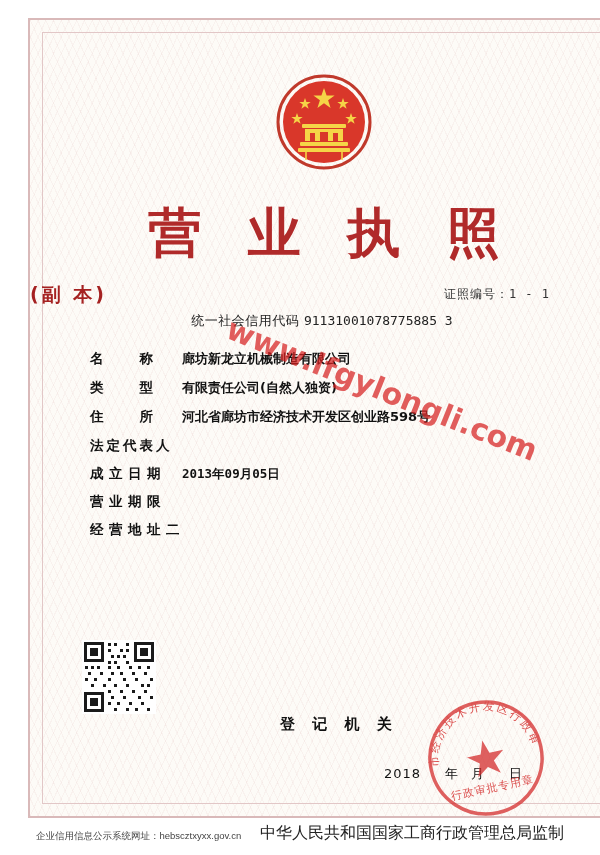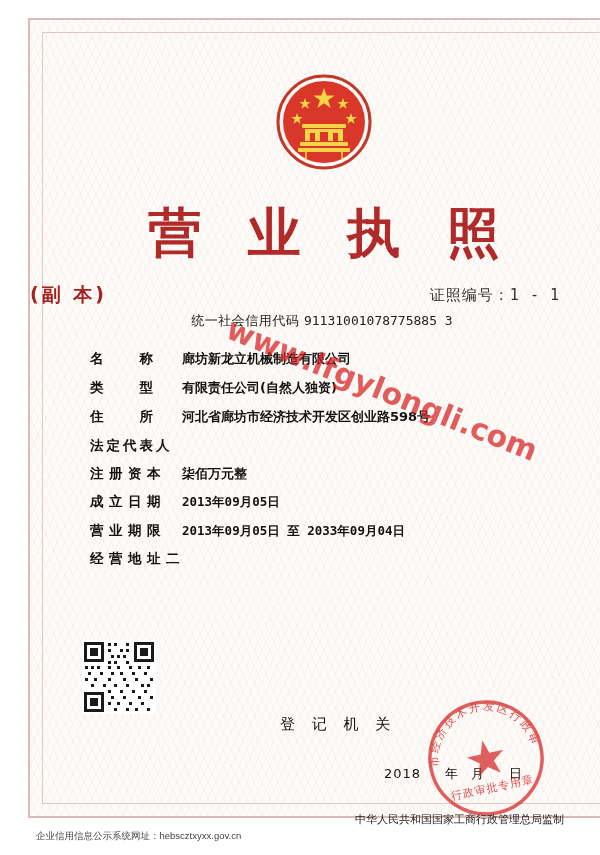--- a/index.html
+++ b/index.html
@@ -50,22 +50,22 @@
   }
   .subtitle{
     position:absolute;left:0;right:0;top:262px;
     text-align:left;
     font-size:19px;
     font-weight:bold;
     color:#a52121;
     letter-spacing:3px;
   }
   .cert-no{
-    position:absolute;right:58px;top:266px;
-    font-size:15px;color:#333;
+    position:absolute;right:68px;top:266px;
+    font-size:12px;color:#333;
     letter-spacing:1px;
     font-family:"DejaVu Sans Mono","Liberation Mono",monospace;
   }
   .credit-code{
     position:absolute;left:0;right:4px;top:292px;
     text-align:center;
     font-size:13px;color:#222;
     letter-spacing:.5px;
   }
   .credit-code .num{font-family:"DejaVu Sans Mono","Liberation Mono",monospace;letter-spacing:0;}
@@ -95,21 +95,21 @@
   }
   
   .qr{
     position:absolute;left:52px;top:620px;
     width:74px;height:74px;
   }
   
   .registry{
     position:absolute;left:250px;top:695px;
     font-size:15px;letter-spacing:6px;color:#111;
-    font-weight:400;
+    font-weight:700;
   }
   .date-line{
     position:absolute;left:330px;top:745px;
     font-size:13px;color:#111;letter-spacing:1px;margin-left:24px;
   }
   .date-line .y{margin-right:24px;}
   .date-line .m{margin:0 24px 0 12px;}
   
   .seal{
     position:absolute;left:390px;top:672px;
@@ -128,22 +128,22 @@
     white-space:nowrap;
     pointer-events:none;
   }
   
   .footer-left{
     position:absolute;left:36px;bottom:12px;
     font-size:9.5px;color:#444;
   }
   .footer-left .url{font-family:Liberation Sans, sans-serif;}
   .footer-right{
-    position:absolute;right:36px;bottom:28px;
-    font-size:11px;color:#222;
+    position:absolute;right:36px;bottom:11px;
+    font-size:16px;color:#222;
   }
 </style>
 </head>
 <body>
 
 <div class="license">
   <div class="guilloche"></div>
   <div class="inner-border"></div>
 
   <div class="emblem">
@@ -196,30 +196,25 @@
       <div class="value">有限责任公司(自然人独资)</div>
     </div>
     <div class="row">
       <div class="label">住　　所</div>
       <div class="value">河北省廊坊市经济技术开发区创业路598号</div>
     </div>
     <div class="row">
       <div class="label">法定代表人</div>
     </div>
     <div class="row">
-      <div class="label sp3">注册资本</div>
-      <div class="value">柒佰万元整</div>
-    </div>
-    <div class="row">
       <div class="label sp3">成立日期</div>
       <div class="value mono">2013年09月05日</div>
     </div>
     <div class="row">
       <div class="label sp3">营业期限</div>
-      <div class="value mono">2013年09月05日  至 2033年09月04日</div>
     </div>
     <div class="row">
       <div class="label sp3">经营地址二</div>
     </div>
   </div>
 
   <div class="qr">
     <svg viewBox="0 0 74 74" width="74" height="74" aria-hidden="true">
       <rect width="74" height="74" fill="#ffffff"></rect>
       <g fill="#1a1a1a">

